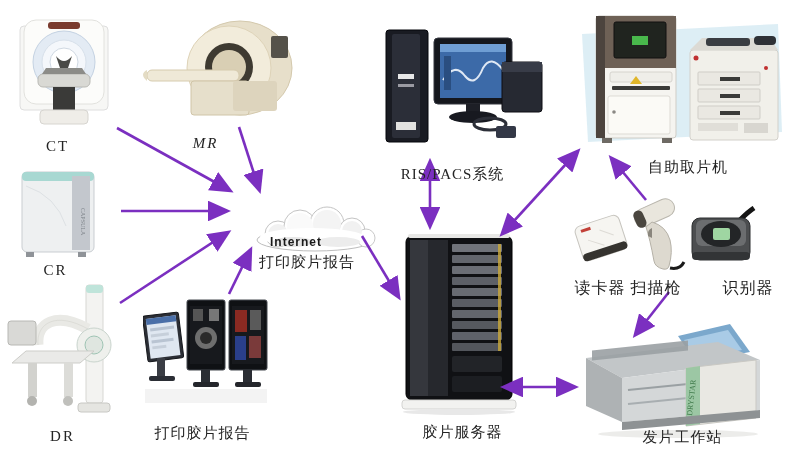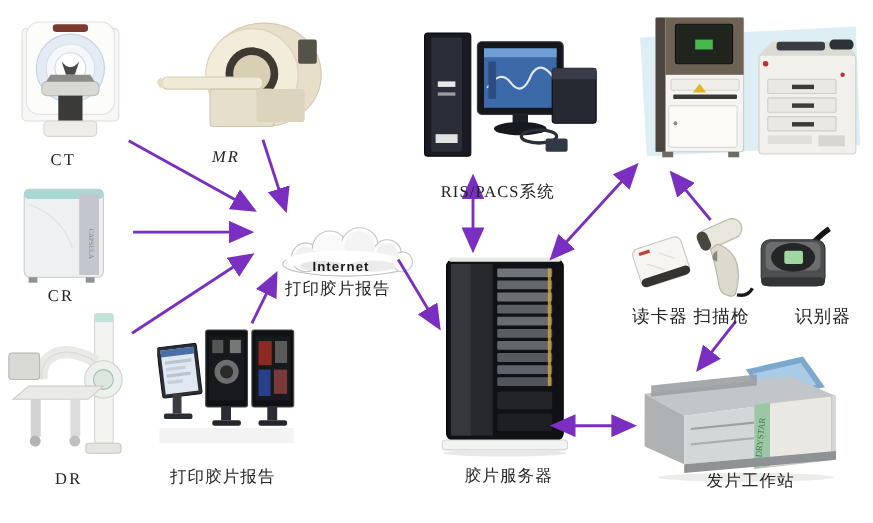--- a/index.html
+++ b/index.html
@@ -281,22 +281,23 @@
       <line x1="646" y1="200" x2="612" y2="159" stroke="#7b2fc0" stroke-width="2.6" marker-end="url(#ah)"></line>
       <line x1="669" y1="292" x2="636" y2="334" stroke="#7b2fc0" stroke-width="2.6" marker-end="url(#ah)"></line>
       <line x1="505" y1="387" x2="574" y2="387" stroke="#7b2fc0" stroke-width="2.6" marker-end="url(#ah)" marker-start="url(#ahs)"></line>
     </svg>
 
   <div class="lbl en" style="left:20px;top:138px;width:75px;">CT</div>
   <div class="lbl en" style="left:168px;top:135px;width:75px;font-style:italic;">MR</div>
   <div class="lbl en" style="left:18px;top:262px;width:75px;">CR</div>
   <div class="lbl en" style="left:25px;top:428px;width:75px;">DR</div>
   <div class="lbl" style="left:140px;top:424px;width:125px;">打印胶片报告</div>
-  <div class="inet" style="left:256px;top:235px;width:80px;text-align:right;">Internet</div>
+  <div class="inet" style="left:256px;top:235px;width:80px;">Internet</div>
   <div class="lbl" style="left:237px;top:253px;width:140px;">打印胶片报告</div>
   <div class="lbl" style="left:380px;top:165px;width:145px;">RIS/PACS系统</div>
   <div class="lbl" style="left:400px;top:423px;width:125px;">胶片服务器</div>
+  <div class="lbl" style="left:628px;top:158px;width:120px;">自助取片机</div>
   <div class="lbl small" style="left:568px;top:278px;width:64px;">读卡器</div>
   <div class="lbl small" style="left:624px;top:278px;width:64px;">扫描枪</div>
   <div class="lbl small" style="left:716px;top:278px;width:64px;">识别器</div>
   <div class="lbl" style="left:620px;top:428px;width:125px;">发片工作站</div>
 
 </div>
 
 </body></html>

